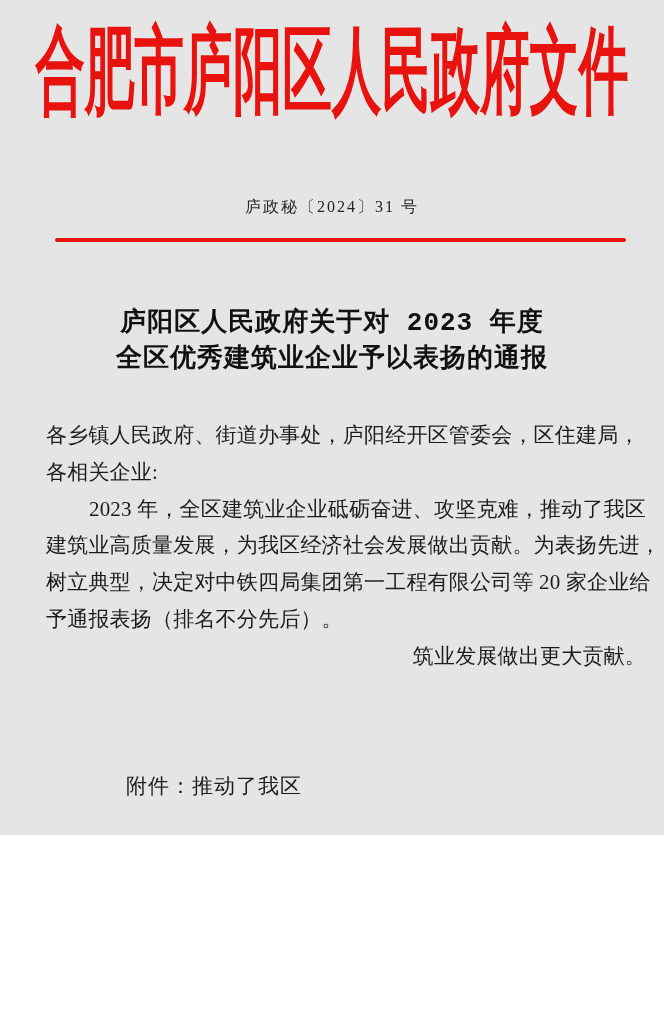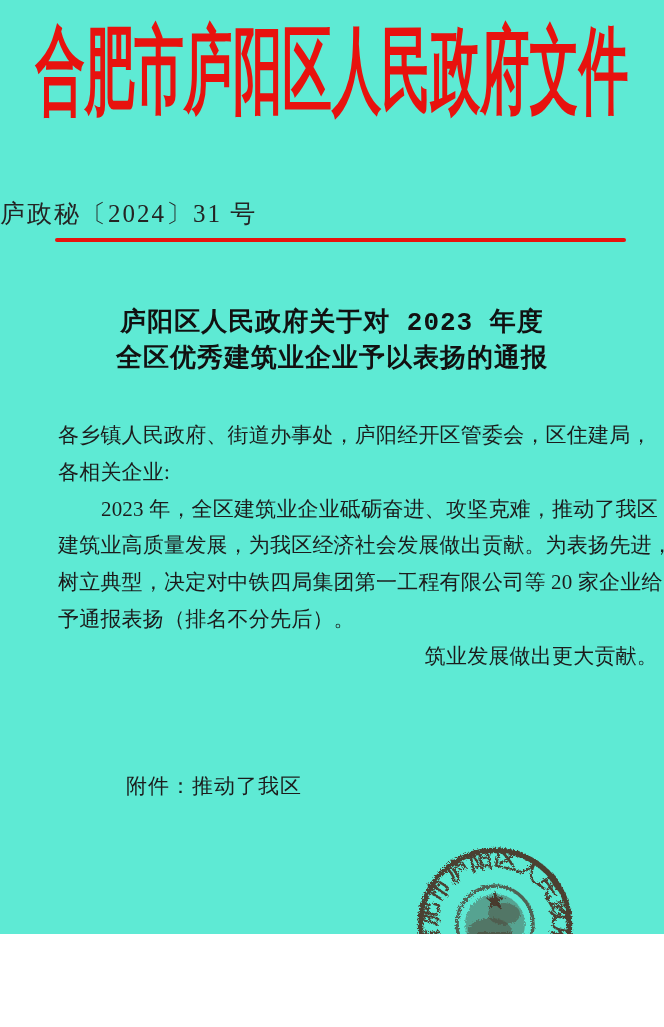--- a/index.html
+++ b/index.html
@@ -1,19 +1,19 @@
 <!DOCTYPE html>
 <html><head>
 <meta charset="utf-8">
 <style>
   html,body{margin:0;padding:0;background:#ffffff;}
   .page{
     position:relative;
-    width:664px;height:934px;
-    background:#5eead4;
+    width:664px;height:835px;
+    background:#e5e5e5;
     overflow:hidden;
     font-family:"Liberation Serif","DejaVu Serif",serif;
     color:#1c1c1c;
   }
   
   .masthead{
     position:absolute;top:22px;left:0;right:0;height:104px;
     display:flex;justify-content:center;align-items:flex-start;
     pointer-events:none;
   }
@@ -24,40 +24,40 @@
     line-height:1.04;
     color:#e8120e;
     white-space:nowrap;
     transform:scaleX(0.52);
     transform-origin:center top;
     letter-spacing:0px;
   }
   
   .doc-number{
     position:absolute;top:197px;left:0;right:0;
-    text-align:left;
-    font-size:25px;letter-spacing:2px;color:#242424;
+    text-align:center;
+    font-size:16px;letter-spacing:2px;color:#242424;
   }
   
   .red-rule{
     position:absolute;top:238px;left:55px;width:571px;height:4px;
     background:#e8120e;border-radius:2px;
   }
   
   .doc-title{
     position:absolute;top:305px;left:0;right:0;
     text-align:center;
     font-weight:700;color:#111111;
     font-size:26px;line-height:36px;
     letter-spacing:1px;
     font-family:Liberation Mono, monospace;
   }
   
   .body-text{
-    position:absolute;top:417px;left:58px;width:600px;
+    position:absolute;top:417px;left:46px;width:600px;
     font-size:21px;color:#1c1c1c;
   }
   .body-line{
     line-height:36.8px;height:36.8px;white-space:nowrap;
     letter-spacing:0.2px;
   }
   .body-line.indent{margin-left:37px;text-align:right;}
   
   .attachment-line{
     position:absolute;top:772px;left:126px;

